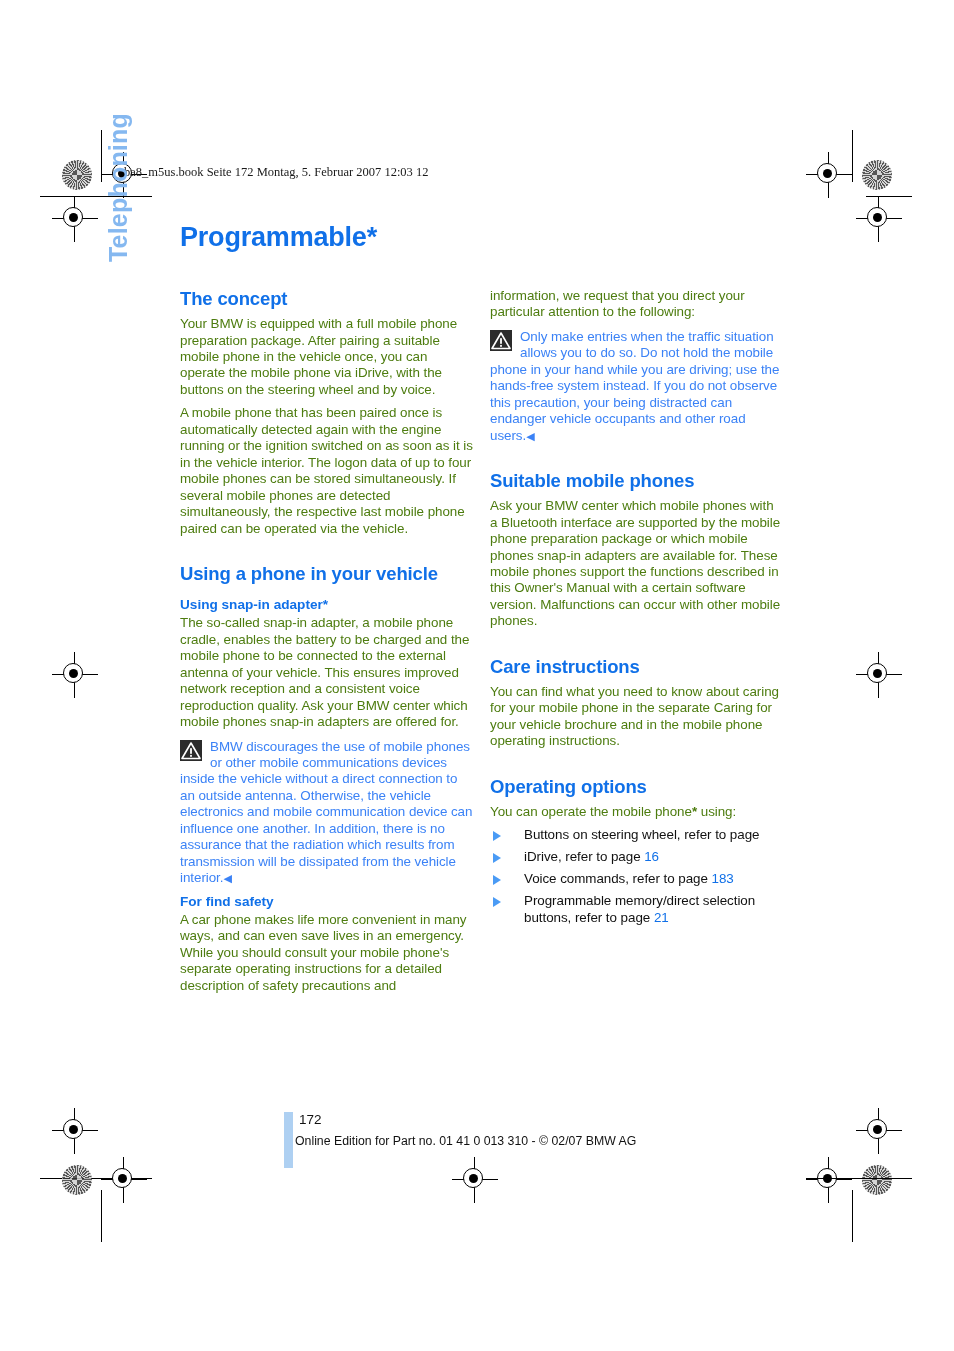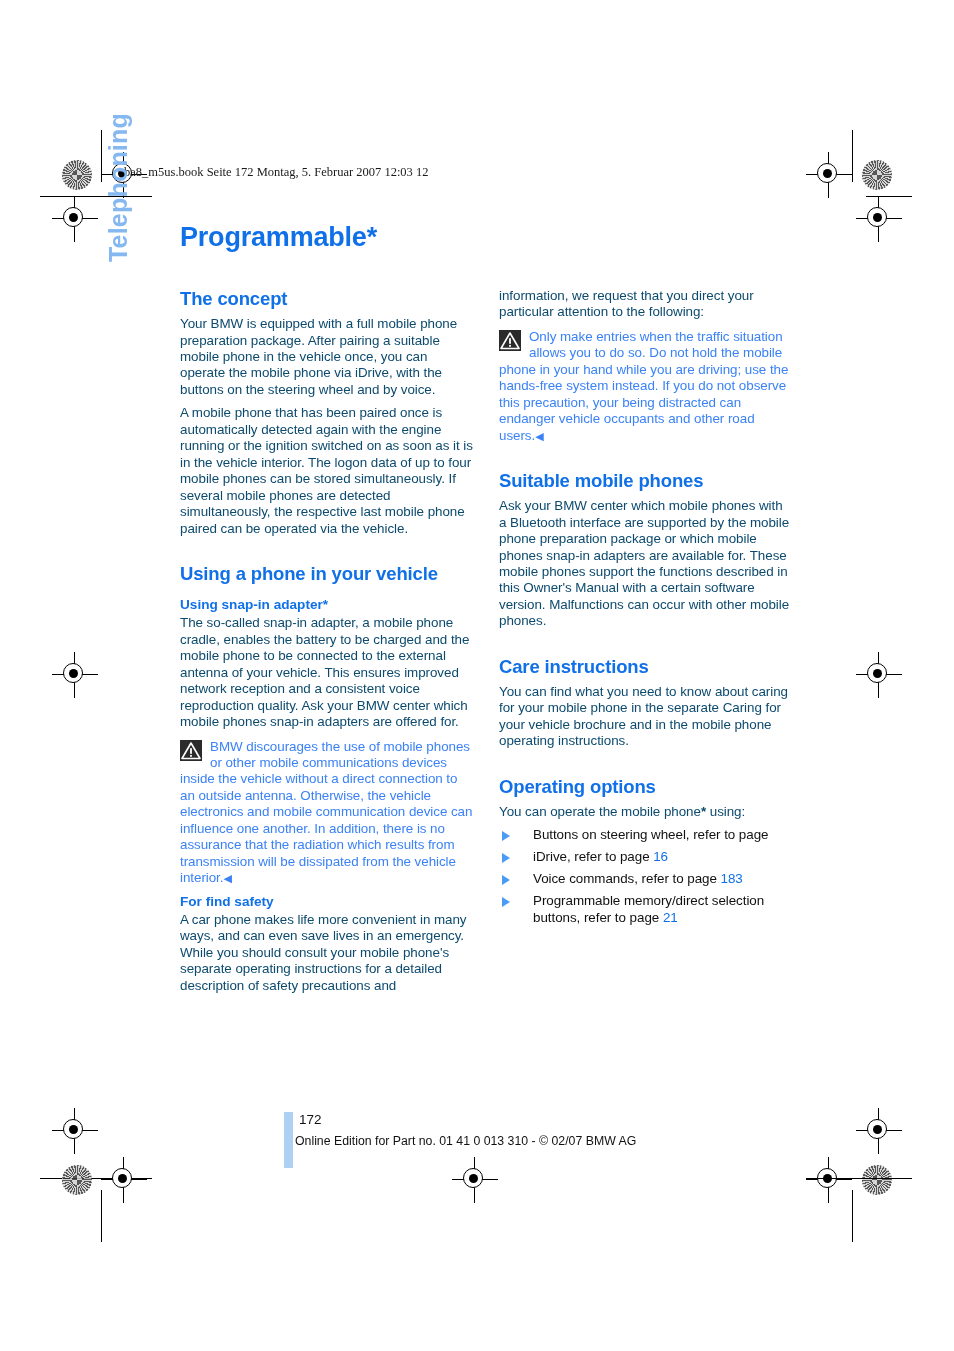--- a/index.html
+++ b/index.html
@@ -99,21 +99,21 @@
     letter-spacing: -.2px;
   }
 
   
   .columns {
     position: absolute;
     left: 180px;
     top: 288px;
     width: 612px;
     display: flex;
-    gap: 26px;
+    gap: 17px;
   }
   .col { width: 293px; }
 
   h2.sec {
     font-size: 18.5px;
     font-weight: bold;
     color: #1070e8;
     margin: 0 0 7px 0;
     line-height: 1.14;
     letter-spacing: -.15px;
@@ -126,21 +126,21 @@
     color: #1070e8;
     margin: 6px 0 2px 0;
     line-height: 1.2;
   }
   h3.sub.first { margin-top: 13px; }
 
   p.body {
     font-size: 13.4px;
     line-height: 16.45px;
     margin: 0 0 7px 0;
-    color: #0c4a6e;
+    color: #4d7c0f;
     letter-spacing: -.05px;
   }
 
   
   .warn {
     position: relative;
     margin: 8px 0 7px 0;
   }
   .warn .warn-icon {
     float: left;

